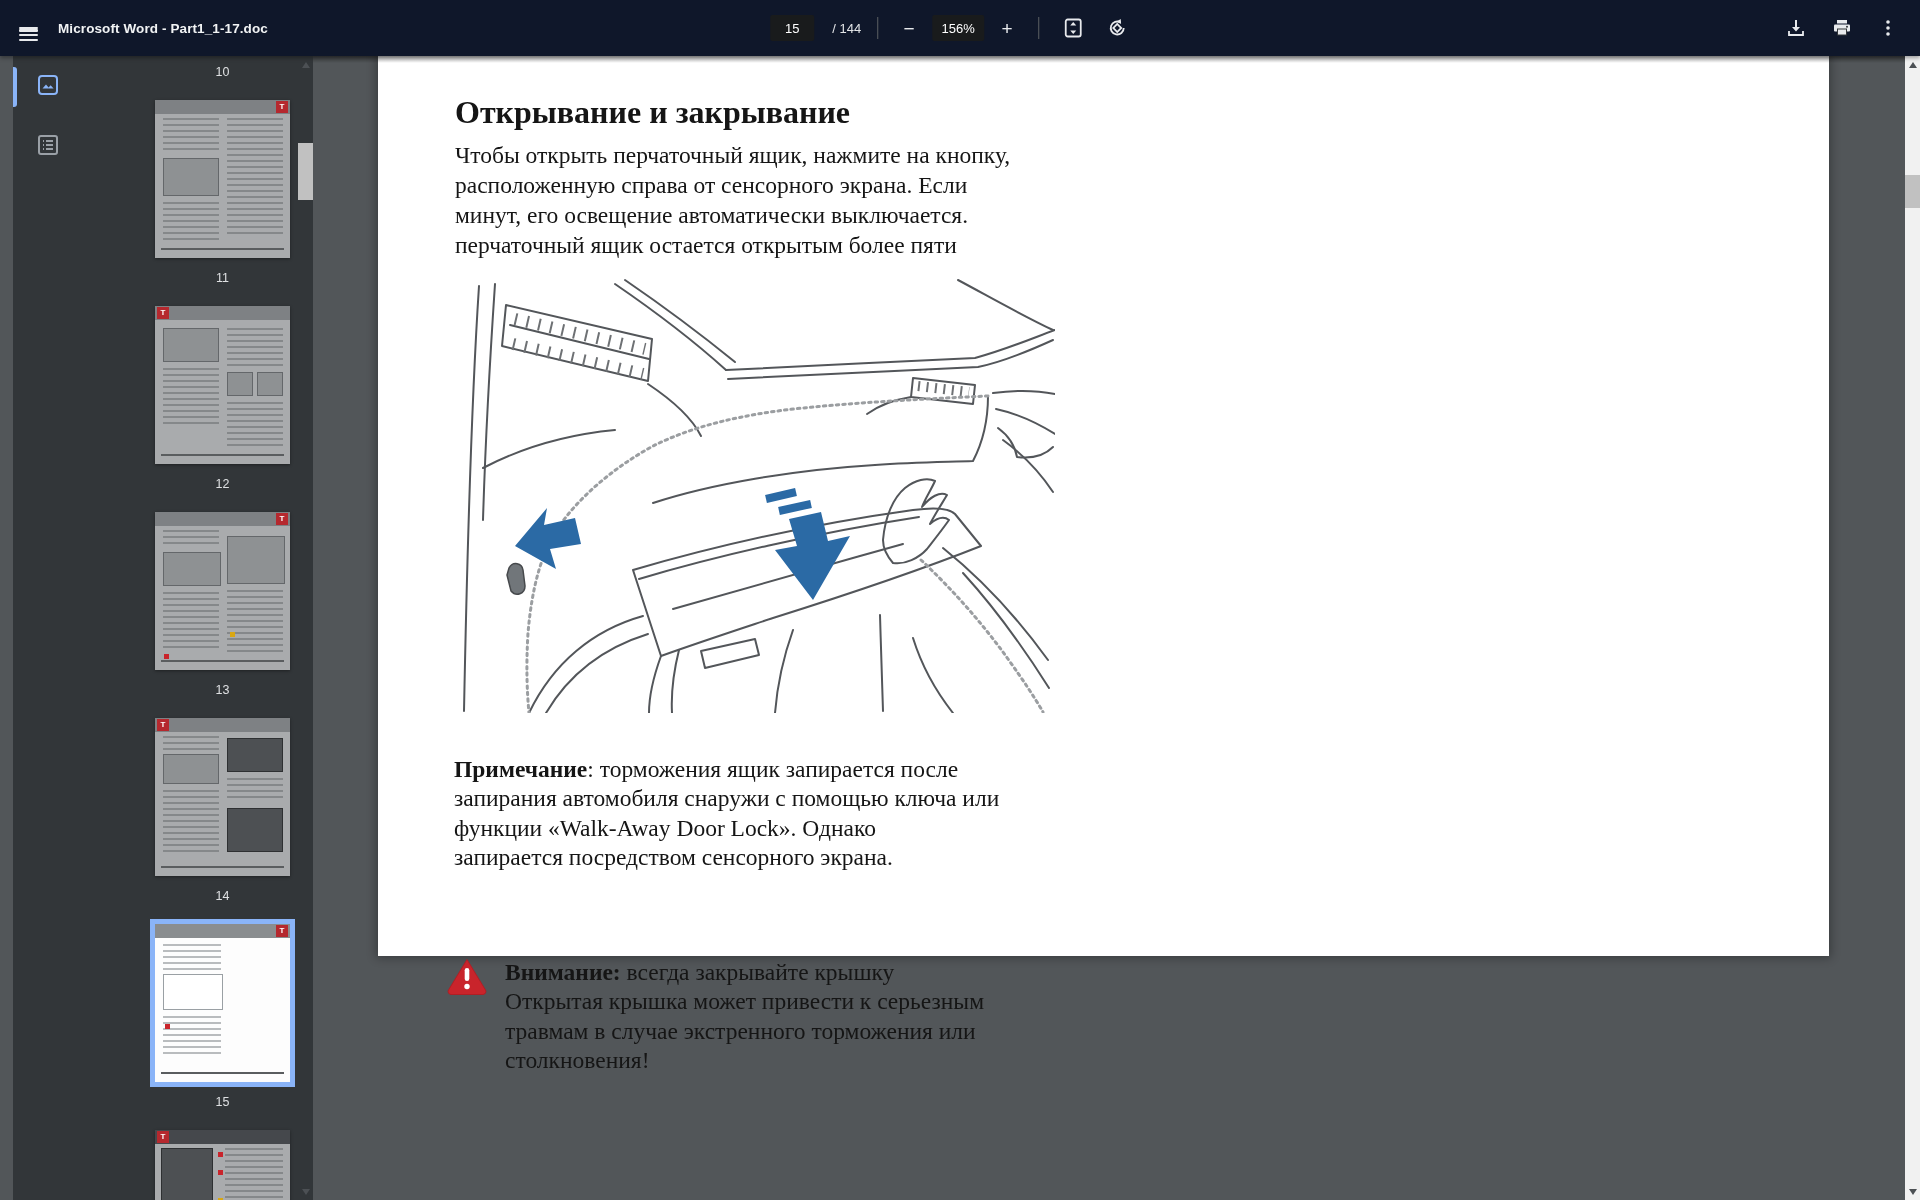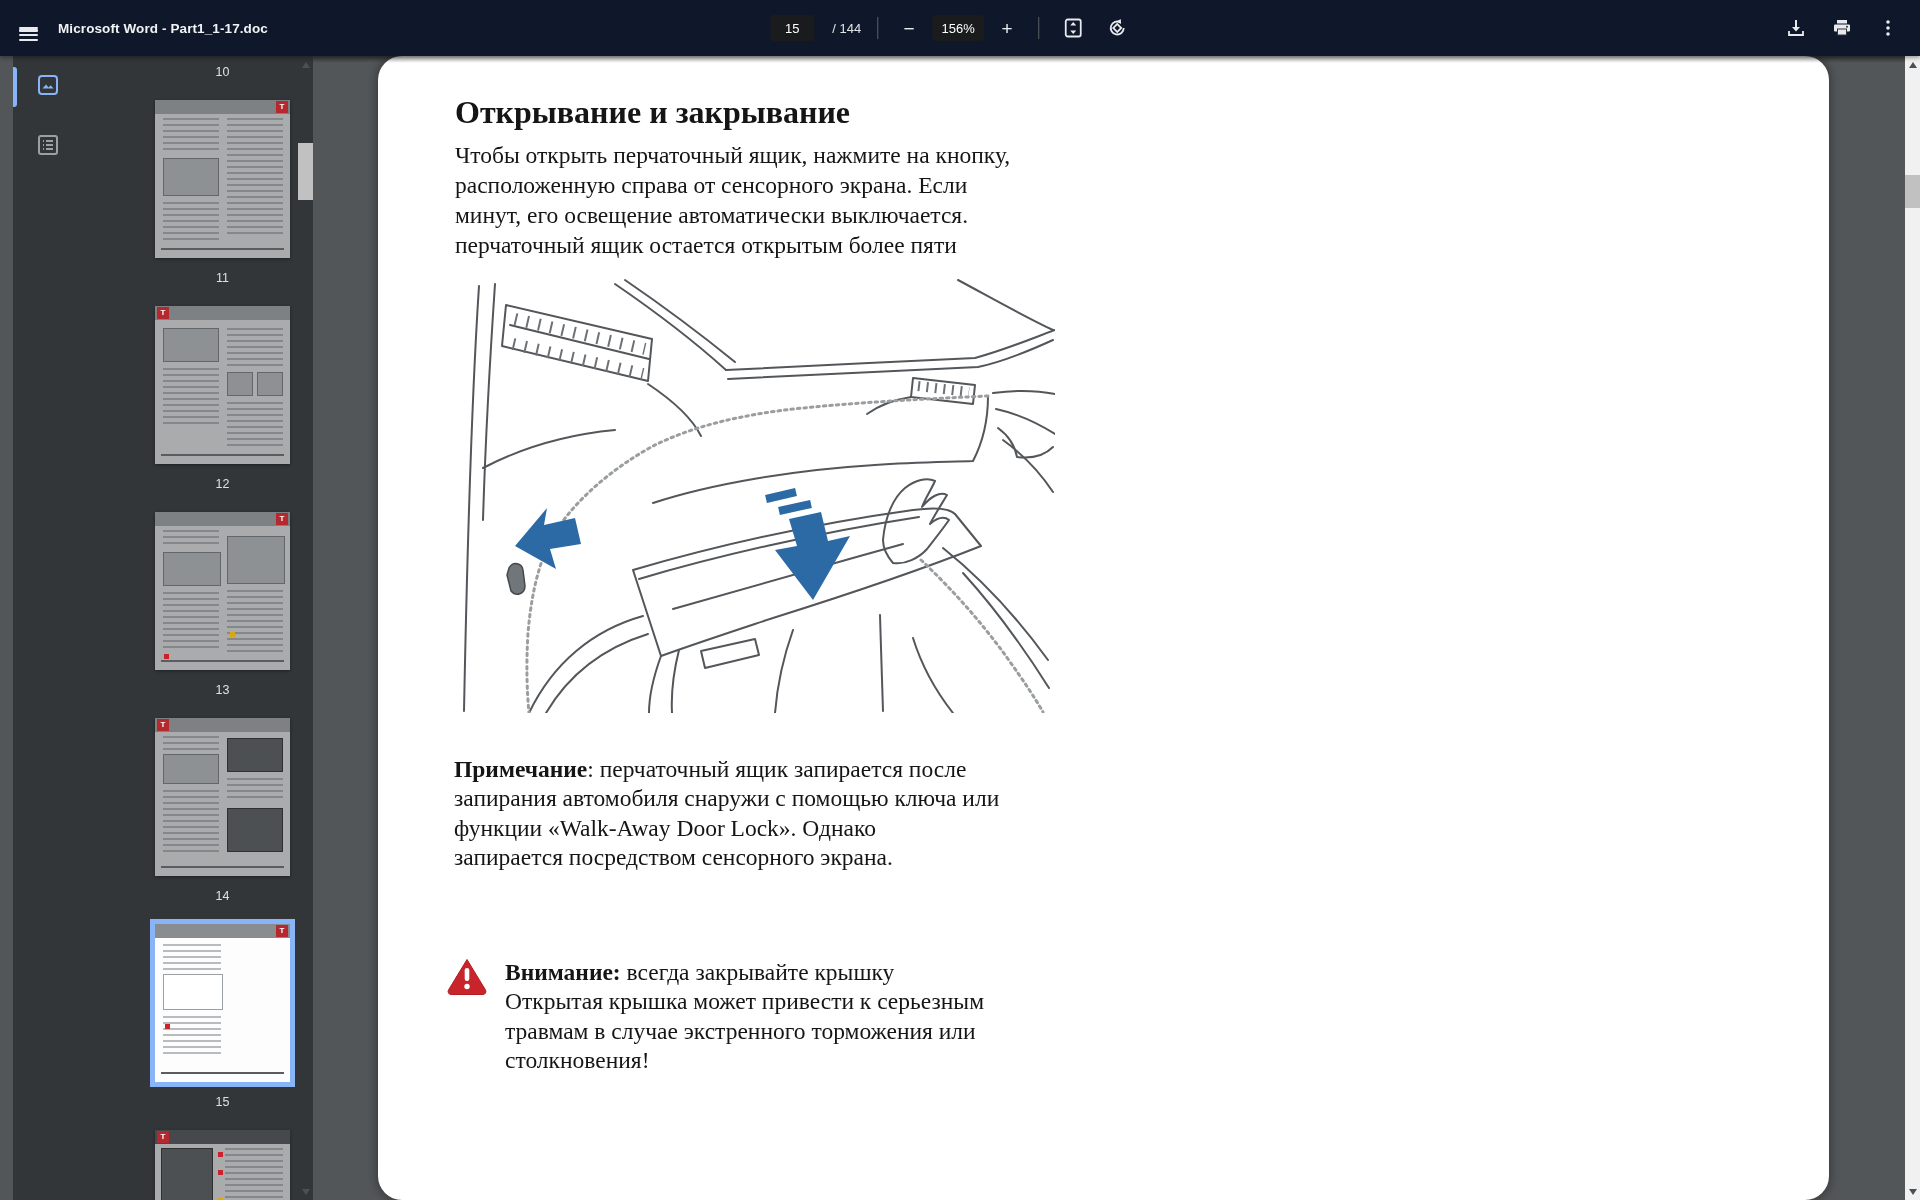--- a/index.html
+++ b/index.html
@@ -53,22 +53,22 @@
   .sb-side{left:285px;top:0;height:1144px;position:absolute;background:#f1f1f1;}
   .sb-arrow{position:absolute;left:0;width:15px;height:17px;display:flex;align-items:center;justify-content:center;cursor:pointer;}
   .tri-up{width:0;height:0;border-left:4.5px solid transparent;border-right:4.5px solid transparent;border-bottom:6px solid #4c5054;}
   .tri-down{width:0;height:0;border-left:4.5px solid transparent;border-right:4.5px solid transparent;border-top:6px solid #4c5054;}
   .sb-thumb{position:absolute;left:0;width:15px;background:#c1c1c1;cursor:pointer;}
 
   
   .viewer{position:absolute;left:300px;top:56px;width:1605px;height:1144px;background:#525659;overflow:hidden;}
   .viewer:before{content:"";position:absolute;left:0;top:0;right:0;height:7px;
     background:linear-gradient(rgba(0,0,0,.35),rgba(0,0,0,0));z-index:5;pointer-events:none;}
-  .page{position:absolute;left:78px;top:0;width:1451px;height:1144px;background:#fff;
-    box-shadow:0 0 9px 2px rgba(0,0,0,.3);font-family:"Liberation Serif",serif;color:#151515;border-radius:24px;}
+  .page{position:absolute;left:78px;top:0;width:1451px;height:900px;background:#fff;
+    box-shadow:0 0 9px 2px rgba(0,0,0,.3);font-family:"Liberation Serif",serif;color:#151515;}
   .doc-heading{position:absolute;left:77px;top:38px;font-size:32px;font-weight:700;white-space:nowrap;}
   .doc-par{position:absolute;font-size:23.5px;line-height:30px;white-space:nowrap;}
   .par-1{left:77px;top:84px;}
   .par-note{left:76px;top:699px;line-height:29.4px;}
   .par-warn{left:127px;top:902px;line-height:29.4px;}
   .doc-par b{font-weight:700;}
   .warn-icon{position:absolute;left:68px;top:901px;}
   .illustration{position:absolute;left:65px;top:222px;}
 </style>
 </head>
@@ -321,21 +321,21 @@
       <g stroke="#2b6aa5" stroke-width="8" stroke-linecap="butt">
         <path d="M323,221 L353,214"></path>
         <path d="M336,233 L368,226"></path>
       </g>
       <g fill="#2b6aa5">
         <path d="M346,241 L378,234 L385,263 L407,258 L370,322 L332,272 L354,268 Z"></path>
       </g>
     </svg>
 
     <div class="doc-par par-note">
-      <div><b>Примечание</b><span>: перчаточный ящик запирается после</span></div>
+      <div><b>Примечание</b><span>: торможения ящик запирается после</span></div>
       <div>запирания автомобиля снаружи с помощью ключа или</div>
       <div>функции «Walk-Away Door Lock». Однако</div>
       <div>запирается посредством сенсорного экрана.</div>
     </div>
 
     <svg class="warn-icon" width="42" height="38" viewBox="0 0 42 38">
       <path d="M21 2.5 L39.5 33 a3 3 0 0 1 -2.6 4.5 H5.1 A3 3 0 0 1 2.5 33 Z" fill="#c9242b" stroke="#b01e24" stroke-width="1" stroke-linejoin="round"></path>
       <rect x="18.7" y="11" width="4.6" height="13" rx="2.3" fill="#fff"></rect>
       <circle cx="21" cy="29.5" r="2.7" fill="#fff"></circle>
     </svg>

